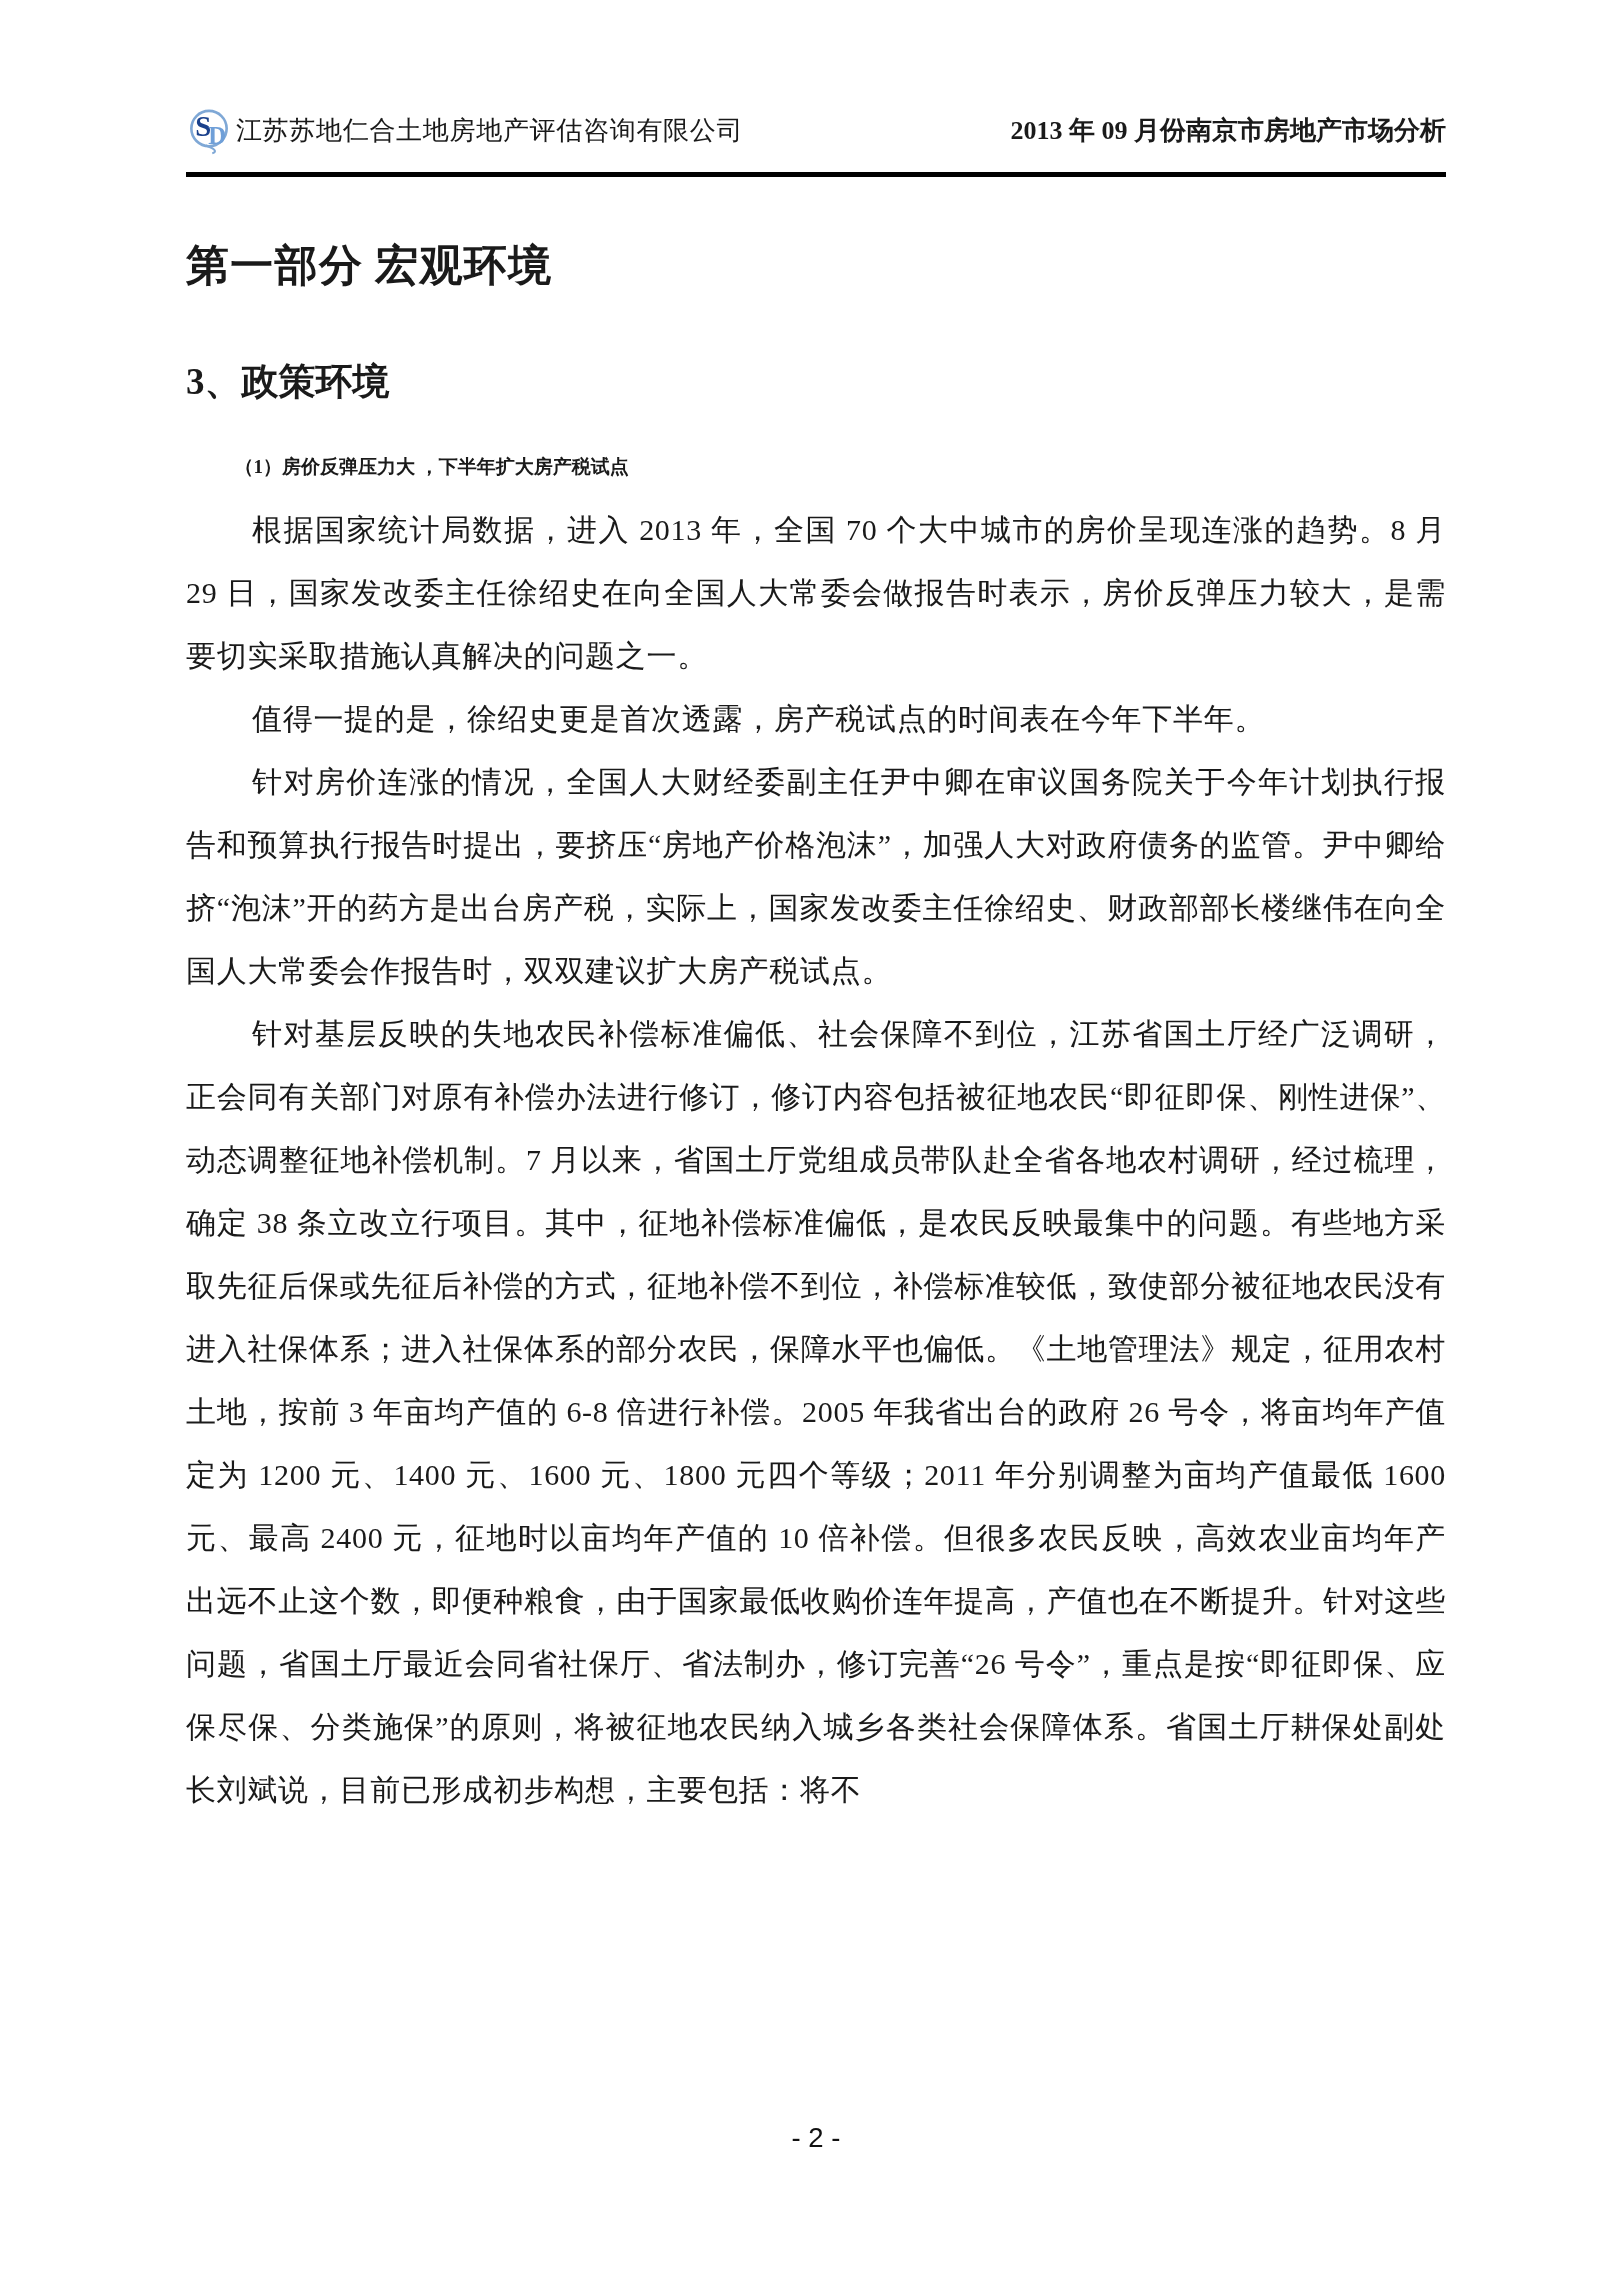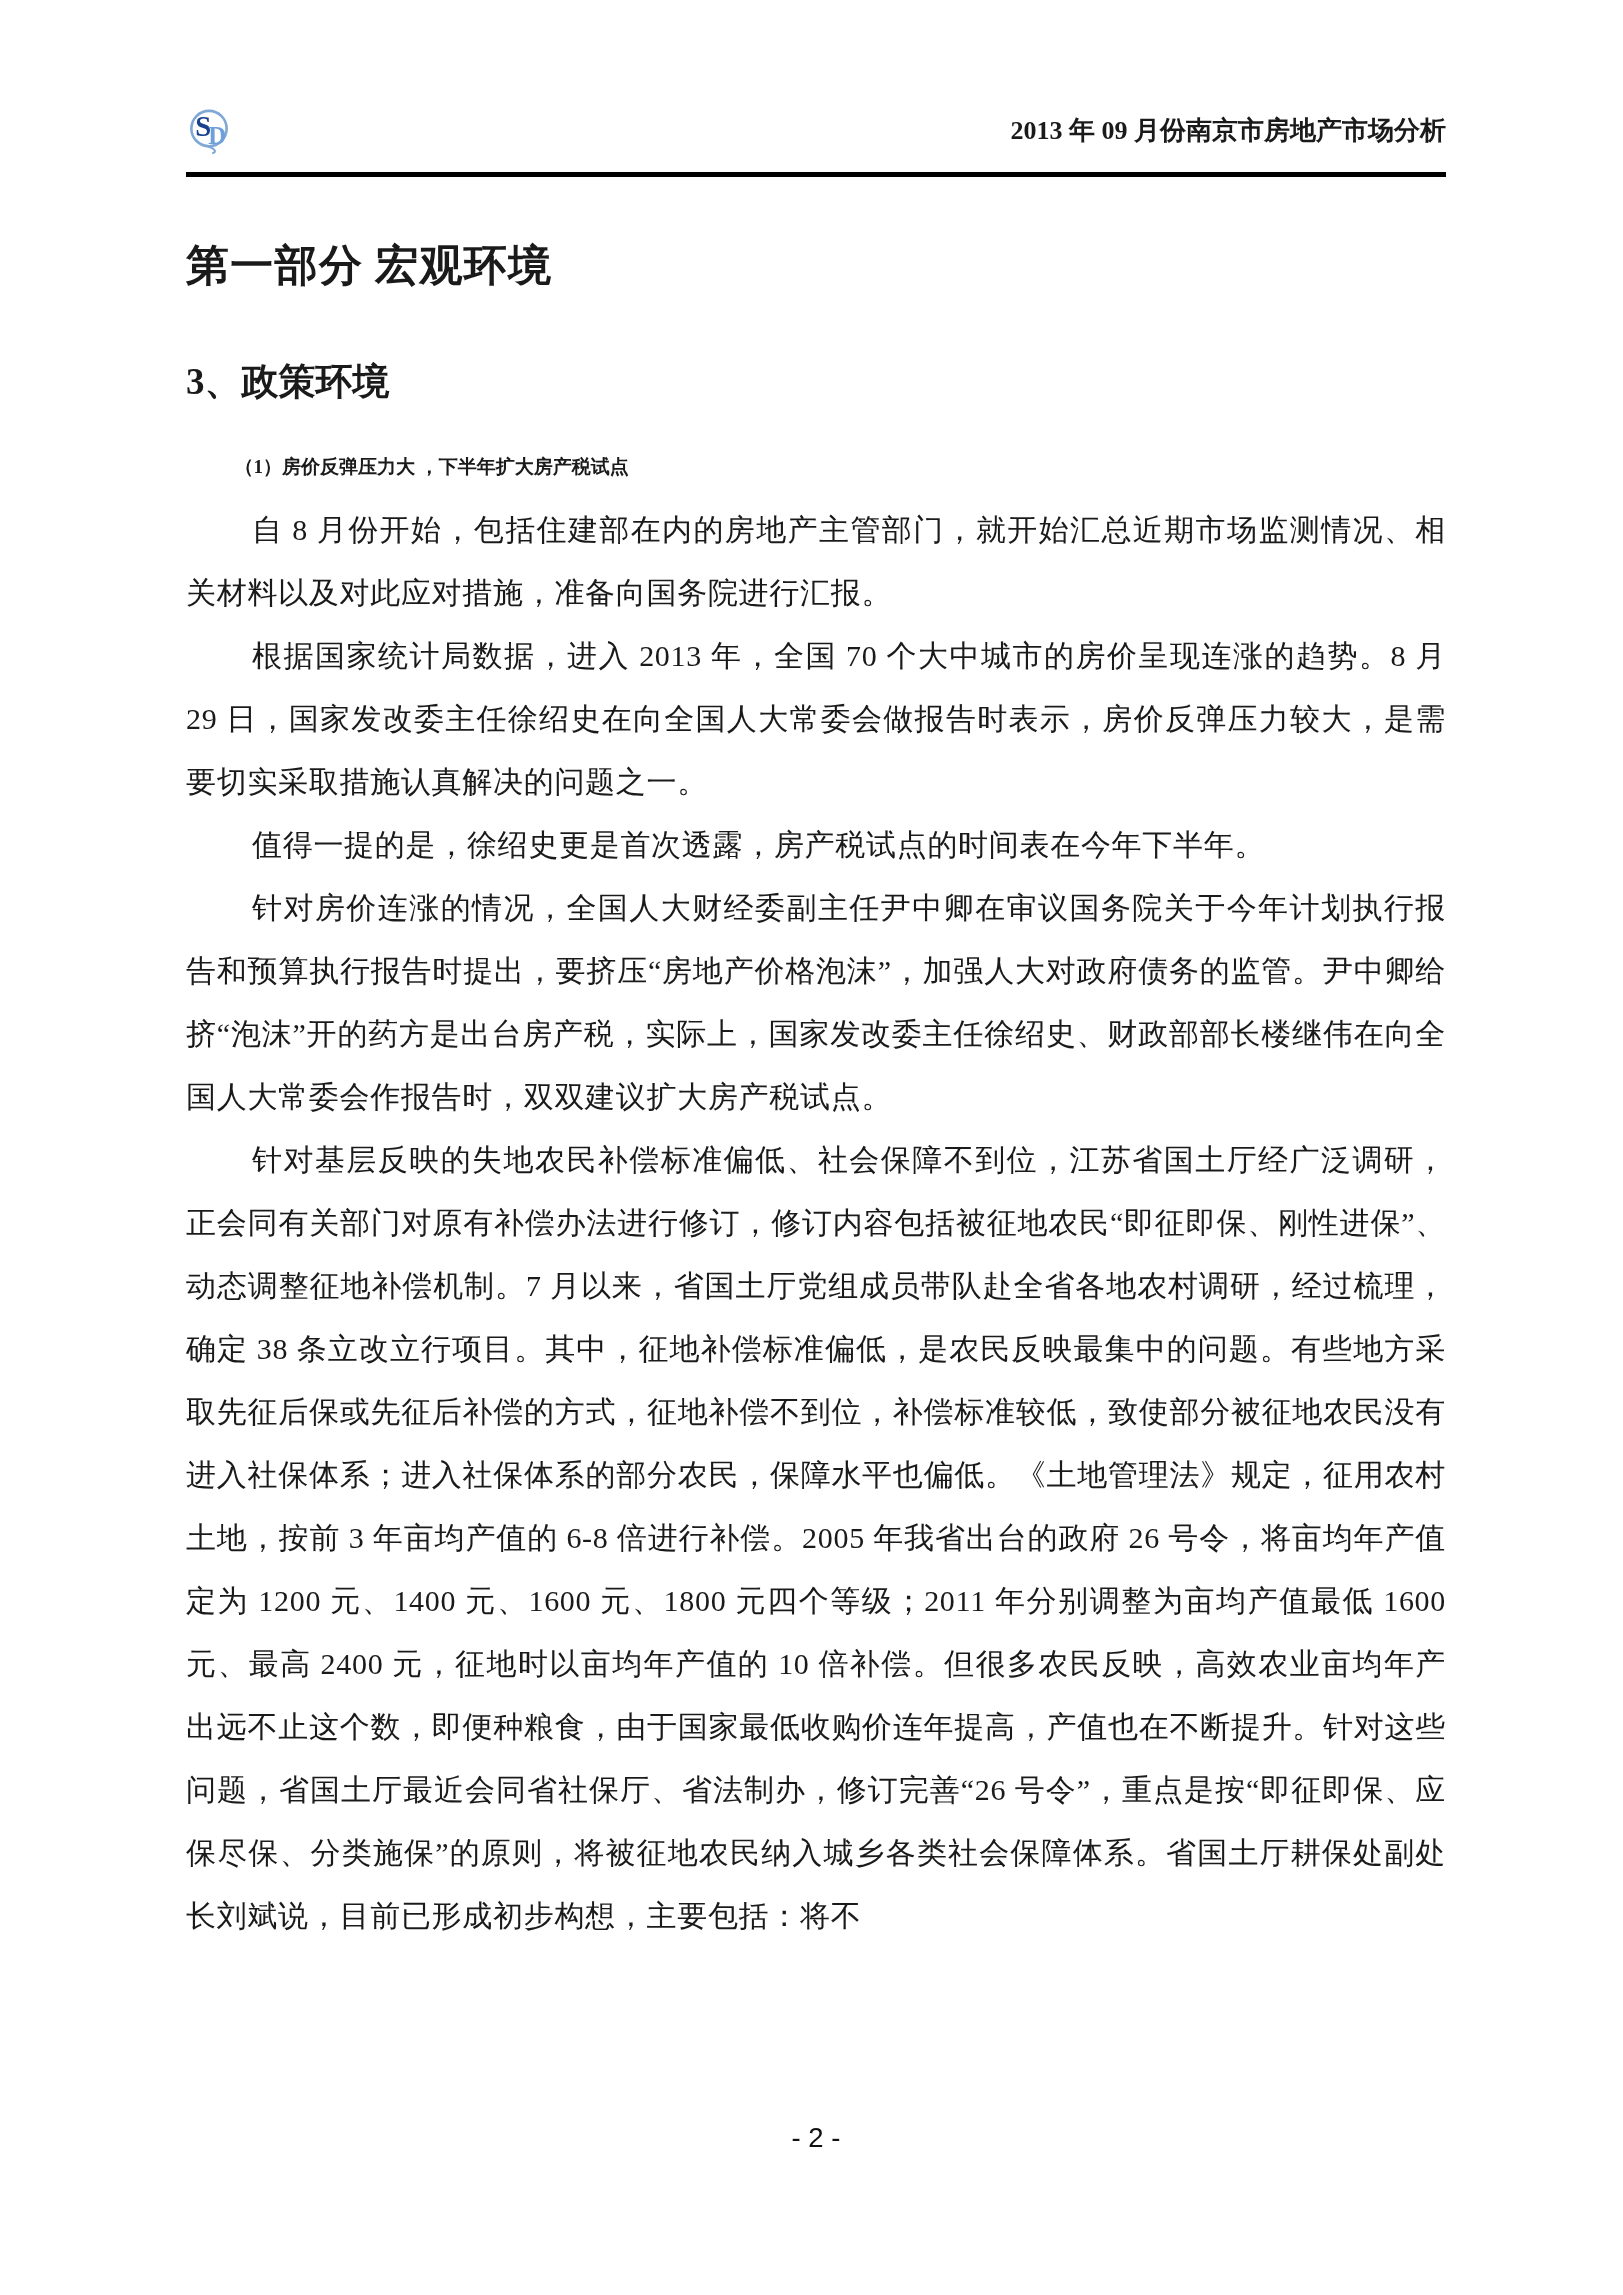--- a/index.html
+++ b/index.html
@@ -95,32 +95,32 @@
   <div class="content">
 
     <div class="header">
       <div class="header-left">
         <svg class="logo" viewBox="0 0 70 78" aria-hidden="true">
           <circle cx="35" cy="36" r="27" fill="none" stroke="#7fa8d6" stroke-width="4"></circle>
           <path d="M 30 62 Q 52 70 40 74" fill="none" stroke="#7fa8d6" stroke-width="3"></path>
           <text x="14" y="48" font-family="Liberation Serif, DejaVu Serif, serif" font-size="44" font-weight="bold" fill="#1a418c">S</text>
           <text x="34" y="60" font-family="Liberation Serif, DejaVu Serif, serif" font-size="38" font-weight="bold" fill="#6f9fd8">D</text>
         </svg>
+        <span class="company-name">江苏苏地仁合土地房地产评估咨询有限公司</span>
       </div>
       <div class="report-title">2013 年 09 月份南京市房地产市场分析</div>
     </div>
 
     <div class="header-rule"></div>
 
     <h1 class="part-title">第一部分 宏观环境</h1>
 
     <h2 class="section-title">3、政策环境</h2>
 
     <h3 class="sub-title first">（1）房价反弹压力大 ，下半年扩大房产税试点</h3>
-    <p class="body-para">自 8 月份开始，包括住建部在内的房地产主管部门，就开始汇总近期市场监测情况、相关材料以及对此应对措施，准备向国务院进行汇报。</p>
     <p class="body-para">根据国家统计局数据，进入 2013 年，全国 70 个大中城市的房价呈现连涨的趋势。8 月 29 日，国家发改委主任徐绍史在向全国人大常委会做报告时表示，房价反弹压力较大，是需要切实采取措施认真解决的问题之一。</p>
     <p class="body-para">值得一提的是，徐绍史更是首次透露，房产税试点的时间表在今年下半年。</p>
     <p class="body-para">针对房价连涨的情况，全国人大财经委副主任尹中卿在审议国务院关于今年计划执行报告和预算执行报告时提出，要挤压“房地产价格泡沫”，加强人大对政府债务的监管。尹中卿给挤“泡沫”开的药方是出台房产税，实际上，国家发改委主任徐绍史、财政部部长楼继伟在向全国人大常委会作报告时，双双建议扩大房产税试点。</p>
 
     <p class="body-para">针对基层反映的失地农民补偿标准偏低、社会保障不到位，江苏省国土厅经广泛调研，正会同有关部门对原有补偿办法进行修订，修订内容包括被征地农民“即征即保、刚性进保”、动态调整征地补偿机制。7 月以来，省国土厅党组成员带队赴全省各地农村调研，经过梳理，确定 38 条立改立行项目。其中，征地补偿标准偏低，是农民反映最集中的问题。有些地方采取先征后保或先征后补偿的方式，征地补偿不到位，补偿标准较低，致使部分被征地农民没有进入社保体系；进入社保体系的部分农民，保障水平也偏低。《土地管理法》规定，征用农村土地，按前 3 年亩均产值的 6-8 倍进行补偿。2005 年我省出台的政府 26 号令，将亩均年产值定为 1200 元、1400 元、1600 元、1800 元四个等级；2011 年分别调整为亩均产值最低 1600 元、最高 2400 元，征地时以亩均年产值的 10 倍补偿。但很多农民反映，高效农业亩均年产出远不止这个数，即便种粮食，由于国家最低收购价连年提高，产值也在不断提升。针对这些问题，省国土厅最近会同省社保厅、省法制办，修订完善“26 号令”，重点是按“即征即保、应保尽保、分类施保”的原则，将被征地农民纳入城乡各类社会保障体系。省国土厅耕保处副处长刘斌说，目前已形成初步构想，主要包括：将不</p>
 
   </div>
 
   <div class="footer">
     <span>- 2 -</span>

